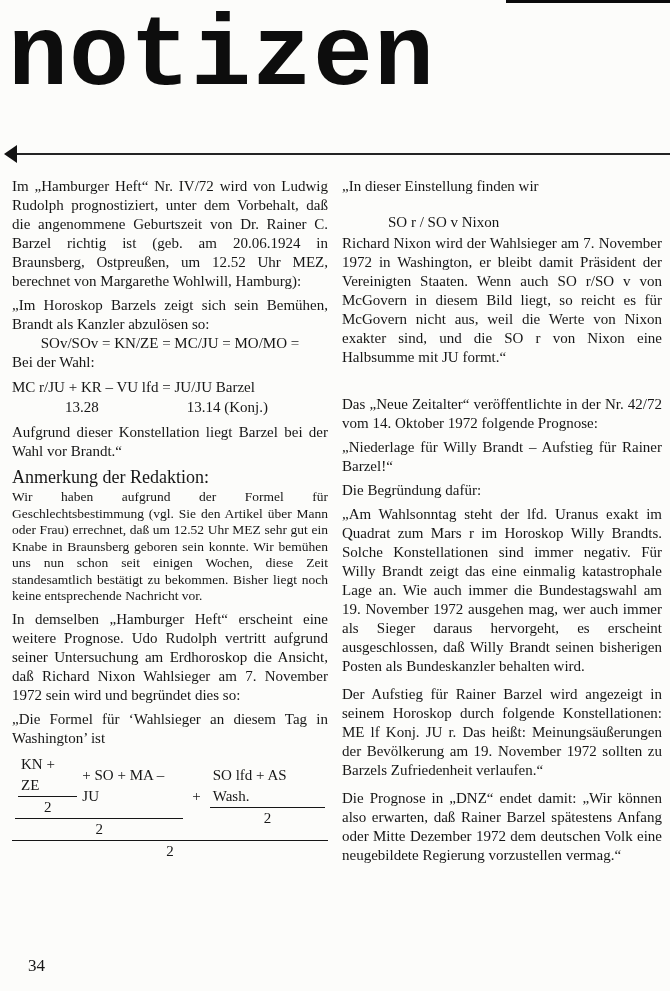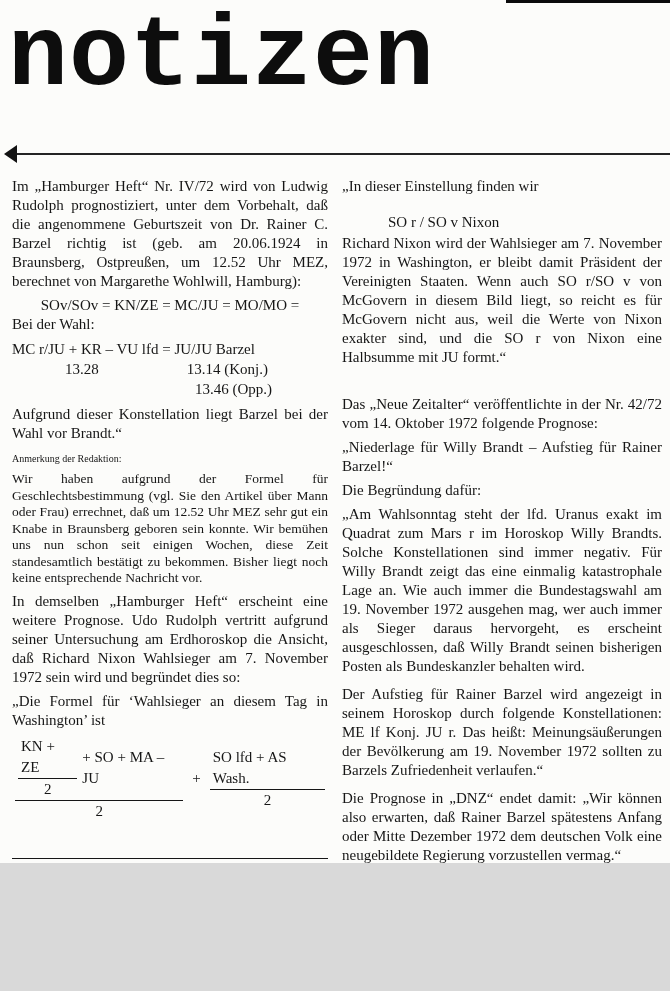--- a/index.html
+++ b/index.html
@@ -1,18 +1,18 @@
 <!DOCTYPE html>
 <html lang="de"><head>
 <meta charset="utf-8">
 <style>
   html,body { margin:0; padding:0; background:#d9d9d9; }
   .page {
     position:relative;
-    width:670px; height:863px;
+    width:670px; height:991px;
     background:#fcfcfa;
     font-family:"Liberation Serif", serif;
     color:#161616;
     overflow:hidden;
     box-shadow:0 0 6px rgba(0,0,0,.3);
   }
   .top-edge-line {
     position:absolute; top:0; left:506px; width:164px; height:3px;
     background:#0b0b0b;
   }
@@ -45,33 +45,33 @@
 
   .formula-line { text-align:center; margin:0; }
   .bei-der-wahl { margin:3px 0 2px; }
 
   .formula1 { text-align:left; line-height:20px; margin:1px 0 6px; }
   .formula1 .v1 { display:inline-block; margin-left:53px; }
   .formula1 .v2 { display:inline-block; margin-left:88px; }
   .formula1 .l3 { margin-left:146px; }
   .formula1 .v3 { margin-left:183px; }
 
-  .note-head { font-size:10px; line-height:16px; margin:8px 0 4px; text-align:left; }
+  .note-head { font-size:18px; line-height:16px; margin:8px 0 4px; text-align:left; }
   .note-body { font-size:13.5px; line-height:16.5px; margin:0 0 9px; }
 
   .r-first-line { text-align:left; margin:0; }
   .r-inline-formula { text-align:left; margin:17px 0 2px; padding-left:46px; }
   .gap-top { margin-top:28px !important; }
 
   
   .formula2 { text-align:left; margin:6px 0 0; line-height:21px; }
   .frac { display:inline-flex; flex-direction:column; align-items:center; vertical-align:middle; }
   .frac > .num { display:flex; align-items:center; justify-content:center; gap:5px; padding:0 3px; }
   .frac > .den { border-top:1.5px solid #161616; align-self:stretch; text-align:center; }
-  .frac-outer { width:100%;gap:36px; }
+  .frac-outer { width:100%; }
   .frac-outer > .num { justify-content:flex-start; align-items:center; }
   .plus { margin:0 4px; }
 
   .pagenum {
     position:absolute; left:28px; top:956px;
     font-size:17px; color:#161616;
   }
 </style>
 </head>
 <body>
@@ -84,28 +84,28 @@
 
   <div class="header-rule">
     <span class="arrowhead"></span>
     <span class="ruleline"></span>
   </div>
 
   <div class="columns">
 
     <div class="col col-left">
       <p>Im „Hamburger Heft“ Nr. IV/72 wird von Ludwig Rudolph prognostiziert, unter dem Vorbehalt, daß die angenommene Geburtszeit von Dr. Rainer C. Barzel richtig ist (geb. am 20.06.1924 in Braunsberg, Ostpreußen, um 12.52 Uhr MEZ, berechnet von Margarethe Wohlwill, Hamburg):</p>
+      <p style="margin-bottom:0;">„Im Horoskop Barzels zeigt sich sein Bemühen, Brandt als Kanzler abzulösen so:</p>
       <div class="formula-line">SOv/SOv = KN/ZE = MC/JU = MO/MO =</div>
       <p class="bei-der-wahl">Bei der Wahl:</p>
       <div class="formula1">
         <div>MC r/JU + KR – VU lfd = JU/JU Barzel</div>
         <div>
           <span class="v1">13.28</span><span class="v2">13.14 (Konj.)</span>
         </div>
-        <div class="v3">13.46 (Opp.)</div>
       </div>
       <p>Aufgrund dieser Konstellation liegt Barzel bei der Wahl vor Brandt.“</p>
       <div class="note-head">Anmerkung der Redaktion:</div>
       <p class="note-body">Wir haben aufgrund der Formel für Geschlechtsbestimmung (vgl. Sie den Artikel über Mann oder Frau) errechnet, daß um 12.52 Uhr MEZ sehr gut ein Knabe in Braunsberg geboren sein konnte. Wir bemühen uns nun schon seit einigen Wochen, diese Zeit standesamtlich bestätigt zu bekommen. Bisher liegt noch keine entsprechende Nachricht vor.</p>
       <p>In demselben „Hamburger Heft“ erscheint eine weitere Prognose. Udo Rudolph vertritt aufgrund seiner Untersuchung am Erdhoroskop die Ansicht, daß Richard Nixon Wahlsieger am 7. November 1972 sein wird und begründet dies so:</p>
       <p style="margin-bottom:0;">„Die Formel für ‘Wahlsieger an diesem Tag in Washington’ ist</p>
       <div class="formula2">
         <div class="frac frac-outer">
           <div class="num">
             <div class="frac">

